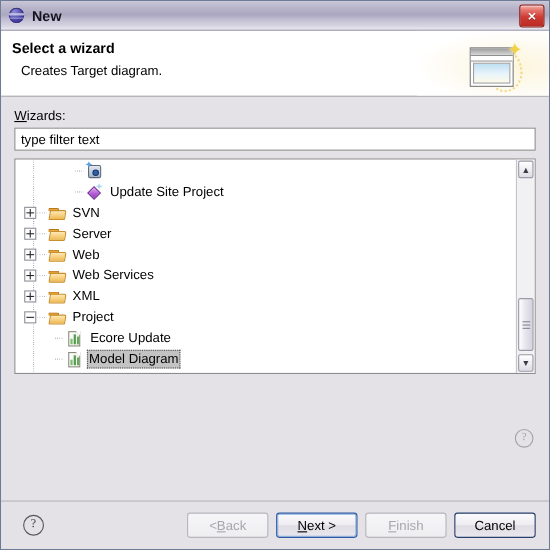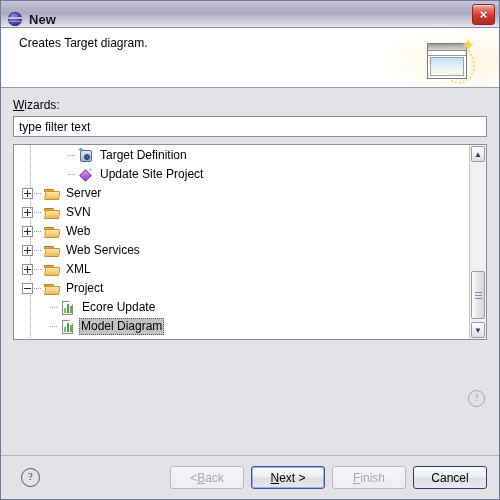--- a/index.html
+++ b/index.html
@@ -25,21 +25,21 @@
   
   .titlebar {
     height: 26px;
     flex: 0 0 26px;
     position: relative;
     background: linear-gradient(to bottom,
         #c9c6d6 0%, #b9b6cb 22%, #aaa7c0 48%,
         #bfbcd0 62%, #d8d6e2 88%, #ebe9f1 100%);
     border-bottom: 1px solid #8d8aa3;
     display: flex;
-    align-items: flex-end;
+    align-items: center;
   }
   .title-icon {
     width: 16px; height: 16px;
     margin-left: 6px; margin-right: 6px;
     position: relative;
     flex: 0 0 16px;
   }
   .globe {
     position: absolute;
     left: 1px; top: 1px;
@@ -495,20 +495,21 @@
     <div class="banner-glow"></div>
     <div class="banner-icon">
       <div class="sparkle-trail"></div>
       <div class="win-shape">
         <div class="win-titlebar"></div>
         <div class="win-row"></div>
         <div class="win-body"></div>
       </div>
       <div class="sparkle">✦</div>
     </div>
+    <div class="header-title">Select a wizard</div>
     <div class="header-desc">Creates Target diagram.</div>
   </div>
 
   <div class="body">
 
     <div class="field-label"><span class="mn">W</span><span>izards:</span></div>
 
     <input class="filter-input" type="text" value="type filter text" style="">
 
     <div class="tree-wrap">
@@ -516,21 +517,20 @@
         <div class="guide"></div>
 
       <div class="row">
             <span class="spacer" style="width: 44px;"></span>
             <span class="spacer" style="width: 10px;"></span>
             <span class="dots"></span>
             <span class="ico">
               <span class="target"></span>
               <span class="mini-spark">✦</span>
             </span>
-            <span class="label">Target Definition</span>
           </div>
           <div class="row">
             <span class="spacer" style="width: 44px;"></span>
             <span class="spacer" style="width: 10px;"></span>
             <span class="dots"></span>
             <span class="ico">
               <span class="diamond"></span>
               <span class="mini-spark2">✦</span>
             </span>
             <span class="label">Update Site Project</span>
@@ -538,33 +538,33 @@
           <div class="row">
             <span class="spacer" style="width: 8px;"></span>
             <span class="exp plus"></span>
             <span class="dots"></span>
             <span class="ico">
               <span class="folder">
                 <span class="folder-back"></span>
                 <span class="folder-front"></span>
               </span>
             </span>
-            <span class="label">Server</span>
+            <span class="label">SVN</span>
           </div>
           <div class="row">
             <span class="spacer" style="width: 8px;"></span>
             <span class="exp plus"></span>
             <span class="dots"></span>
             <span class="ico">
               <span class="folder">
                 <span class="folder-back"></span>
                 <span class="folder-front"></span>
               </span>
             </span>
-            <span class="label">SVN</span>
+            <span class="label">Server</span>
           </div>
           <div class="row">
             <span class="spacer" style="width: 8px;"></span>
             <span class="exp plus"></span>
             <span class="dots"></span>
             <span class="ico">
               <span class="folder">
                 <span class="folder-back"></span>
                 <span class="folder-front"></span>
               </span>

